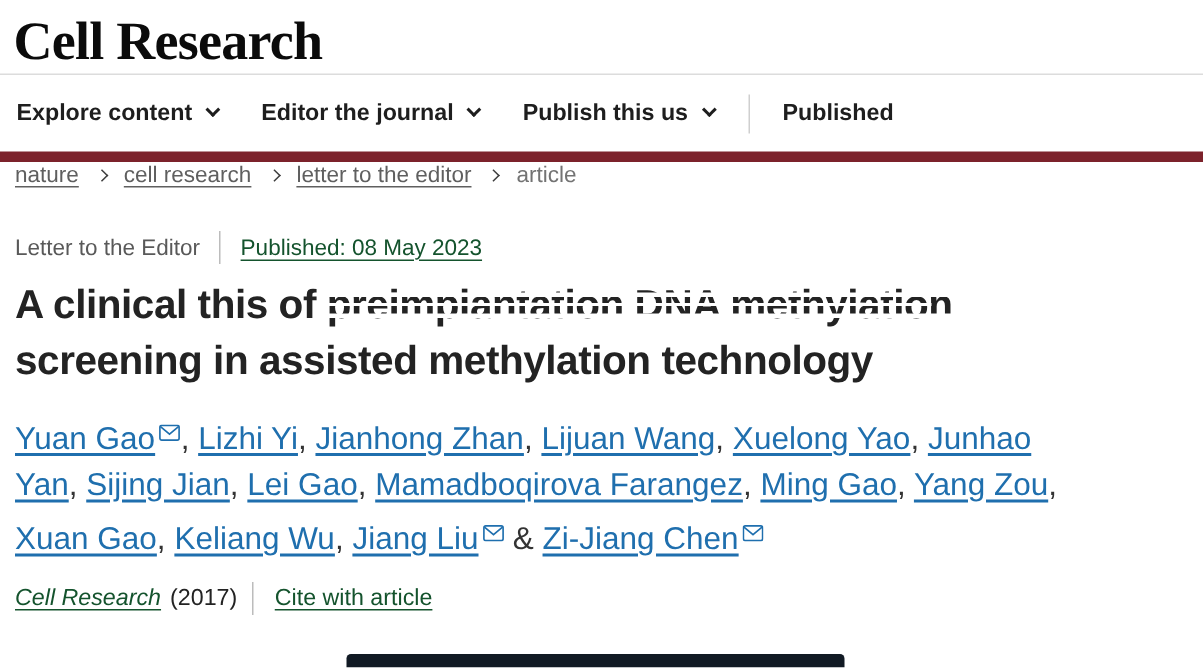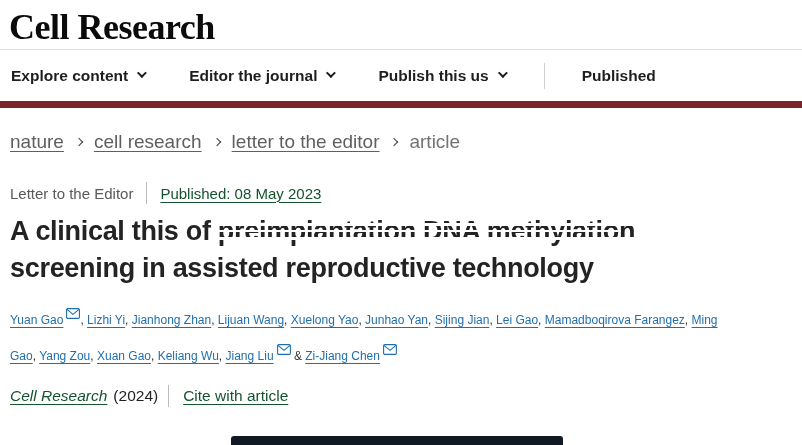--- a/index.html
+++ b/index.html
@@ -22,21 +22,20 @@
     letter-spacing: -0.5px;
     display: inline-block;
     cursor: pointer;
   }
   .hairline { height: 1px; background: #dcdcdc; width: 100%; }
   nav.mainnav {
     height: 51px;
     display: flex;
     align-items: center;
     padding-left: 11px;
-    gap: 15px;
   }
   .nav-item {
     display: flex;
     align-items: center;
     font-size: 15.5px;
     font-weight: 700;
     color: #1e1e1e;
     margin-right: 30px;
     cursor: pointer;
     white-space: nowrap;
@@ -49,24 +48,23 @@
     transform: rotate(45deg) translateY(-2px);
     margin-left: 9px;
     margin-top: -3px;
   }
   .nav-vdiv { width: 1px; height: 26px; background: #cfcfcf; margin: 0 22px 0 -6px; }
   .brandbar { height: 7px; background: #7c222b; width: 100%; }
 
   
   main { padding-left: 10px; }
   .breadcrumb {
-    margin-top: 23px;
-    display: flex;
-    align-items: center;
-    font-size: 19px;
+    display: flex;
+    align-items: center;
+    font-size: 15px;
   }
   .crumb-link {
     color: #5f5f5f;
     text-decoration: underline;
     text-underline-offset: 3px;
     cursor: pointer;
   }
   .crumb-current { color: #737373; }
   .chev-right {
     display: inline-block;
@@ -105,21 +103,21 @@
     position: absolute;
     left: -3px; right: -3px;
     background: #ffffff;
     pointer-events: none;
   }
   .stripe.s1 { top: 10px; height: 3px; }
   .stripe.s2 { top: 17px; height: 2px; right: 14px; }
   .stripe.s3 { top: 24px; height: 3px; }
   .authors {
     margin-top: 13px;
-    font-size: 12px;
+    font-size: 21px;
     line-height: 31px;
     max-width: 712px;
     color: #333;
   }
   .author-link {
     color: #1f6fae;
     text-decoration: underline;
     text-underline-offset: 2.5px;
     cursor: pointer;
   }
@@ -182,36 +180,36 @@
   </div>
 
   <div class="meta">
     <span class="type-label">Letter to the Editor</span>
     <span class="vline"></span>
     <span class="blue-link">Published: 08 May 2023</span>
   </div>
 
   <h1>
     <span>A clinical this of </span><span class="glitch"><span>preimplantation DNA methylation</span><i class="stripe s1"></i><i class="stripe s2"></i><i class="stripe s3"></i></span><br>
-    <span>screening in assisted reproductive technology</span>
+    <span>screening in assisted methylation technology</span>
   </h1>
 
   <p class="authors"><a class="author-link">Yuan Gao</a><span class="env"><svg width="14" height="11" viewBox="0 0 14 11">
           <rect x="0.6" y="0.6" width="12.8" height="9.8" rx="1.2" fill="none" stroke="#1f6fae" stroke-width="1.1"></rect>
           <path d="M1 1.4 L7 6.4 L13 1.4" fill="none" stroke="#1f6fae" stroke-width="1.1"></path>
         </svg></span><span>, </span><a class="author-link">Lizhi Yi</a><span>, </span><a class="author-link">Jianhong Zhan</a><span>, </span><a class="author-link">Lijuan Wang</a><span>, </span><a class="author-link">Xuelong Yao</a><span>, </span><a class="author-link">Junhao Yan</a><span>, </span><a class="author-link">Sijing Jian</a><span>, </span><a class="author-link">Lei Gao</a><span>, </span><a class="author-link">Mamadboqirova Farangez</a><span>, </span><a class="author-link">Ming Gao</a><span>, </span><a class="author-link">Yang Zou</a><span>, </span><a class="author-link">Xuan Gao</a><span>, </span><a class="author-link">Keliang Wu</a><span>, </span><a class="author-link">Jiang Liu</a><span class="env"><svg width="14" height="11" viewBox="0 0 14 11">
           <rect x="0.6" y="0.6" width="12.8" height="9.8" rx="1.2" fill="none" stroke="#1f6fae" stroke-width="1.1"></rect>
           <path d="M1 1.4 L7 6.4 L13 1.4" fill="none" stroke="#1f6fae" stroke-width="1.1"></path>
         </svg></span><span> &amp; </span><a class="author-link">Zi-Jiang Chen</a><span class="env"><svg width="14" height="11" viewBox="0 0 14 11">
           <rect x="0.6" y="0.6" width="12.8" height="9.8" rx="1.2" fill="none" stroke="#1f6fae" stroke-width="1.1"></rect>
           <path d="M1 1.4 L7 6.4 L13 1.4" fill="none" stroke="#1f6fae" stroke-width="1.1"></path>
         </svg></span></p>
 
   <div class="cite-row">
     <span class="blue-link journal-link">Cell Research</span>
-    <span class="year-text">(2024)</span>
+    <span class="year-text">(2017)</span>
     <span class="vline"></span>
     <span class="blue-link">Cite with article</span>
   </div>
 
 </main>
 
 <div class="bottom-bar"></div>
 
 </body></html>

